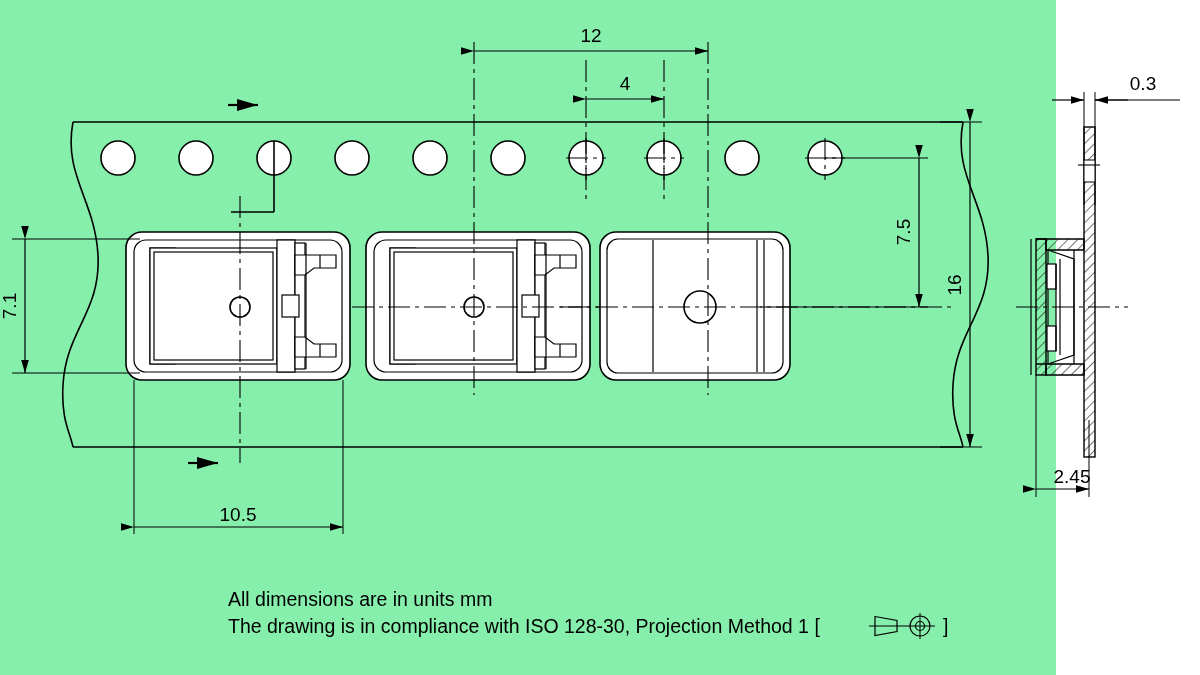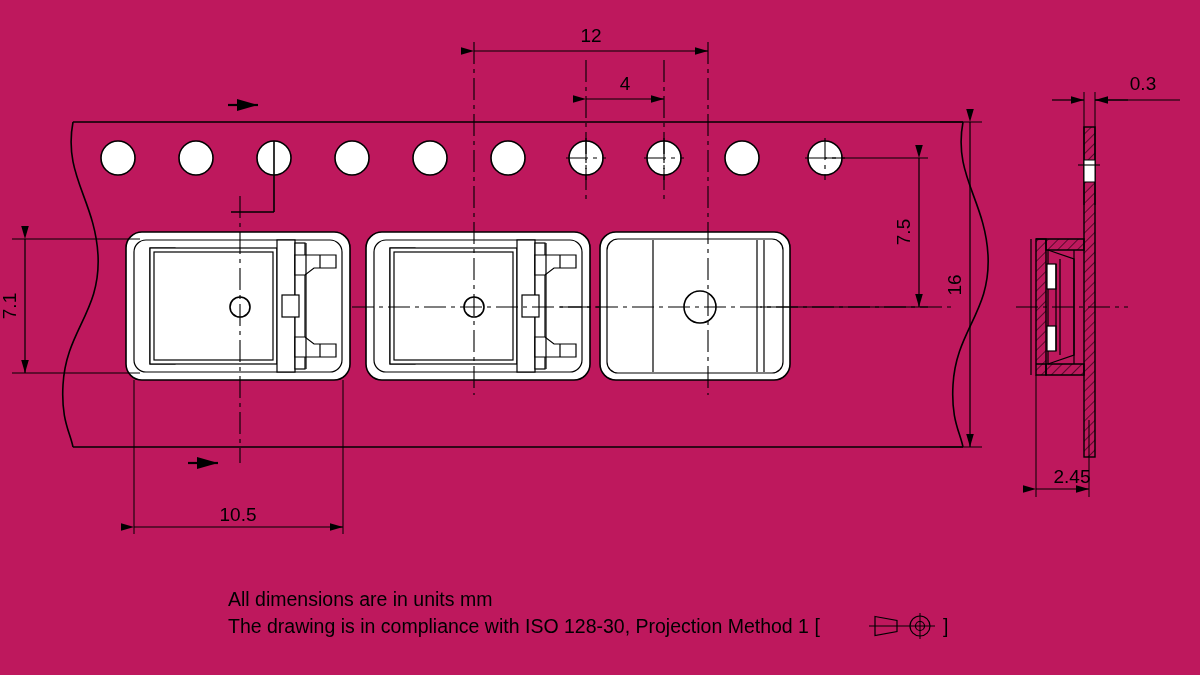--- a/index.html
+++ b/index.html
@@ -1,17 +1,17 @@
 <!DOCTYPE html>
 <html><head>
 <meta charset="utf-8">
 <style>
   html,body{margin:0;padding:0;background:#ffffff;}
   body{width:1200px;height:675px;overflow:hidden;font-family:"Liberation Sans",sans-serif;}
-  #stage{position:relative;width:1200px;height:675px;background:#be185d;}
+  #stage{position:relative;width:1056px;height:675px;background:#86efac;}
   svg#dwg{position:absolute;left:0;top:0;width:1200px;height:675px;}
   .ln{stroke:#000;fill:none;stroke-width:1.6;}
   .thin{stroke:#000;fill:none;stroke-width:1.2;}
   .hair{stroke:#000;fill:none;stroke-width:1.0;}
   .thick{stroke:#000;fill:none;stroke-width:2.2;}
   .ctr{stroke:#000;fill:none;stroke-width:1.1;stroke-dasharray:22 5 4 5;}
   .ext{stroke:#000;fill:none;stroke-width:1.0;}
   .wht{fill:#ffffff;stroke:#000;stroke-width:1.6;}
   .wht2{fill:#ffffff;stroke:#000;stroke-width:1.2;}
   .nofill{fill:none;}

